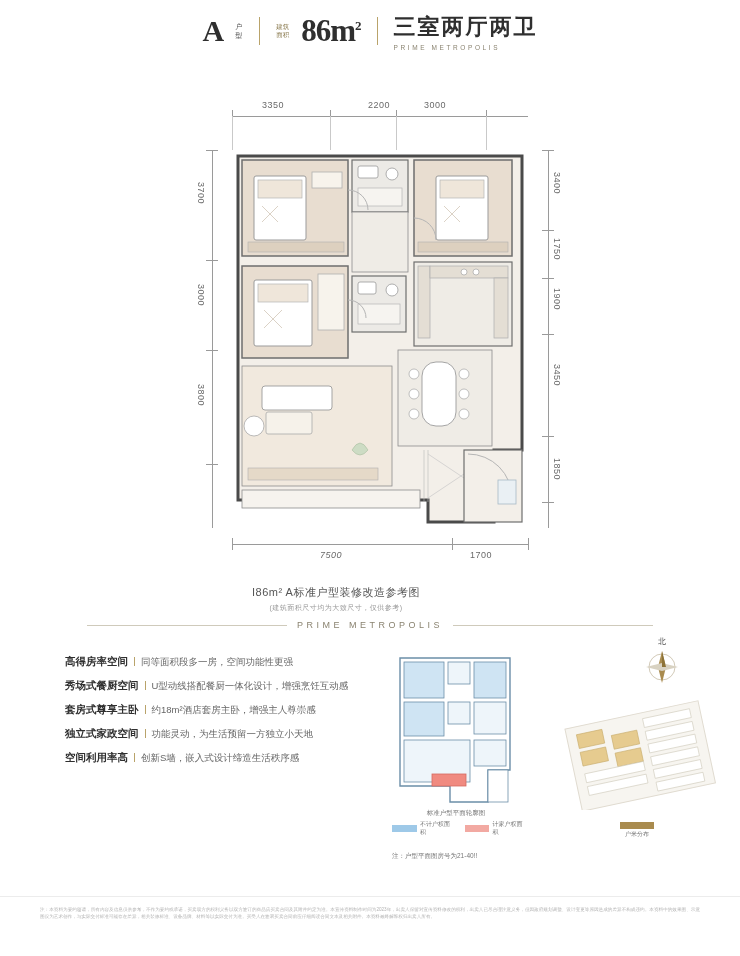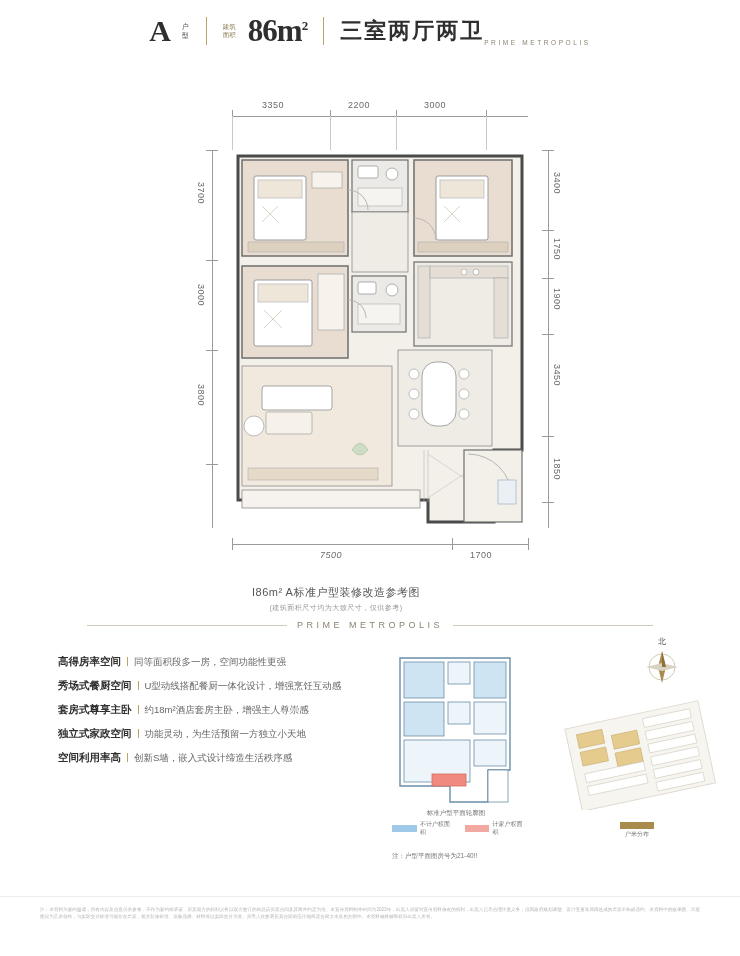--- a/index.html
+++ b/index.html
@@ -30,21 +30,21 @@
   .hdr-area-tag{
     font-size:6.5px;line-height:8px;color:#8a7a4e;
     display:flex;flex-direction:column;justify-content:center;
     margin-right:2px;
   }
   .hdr-area{
     font-size:31px;font-weight:bold;color:#2f2f2f;letter-spacing:-1px;
     font-family:"Liberation Serif", serif;
   }
   .hdr-area sup{font-size:13px;}
-  .hdr-right{display:flex;flex-direction:row;align-items:flex-end;}
+  .hdr-right{display:flex;flex-direction:column;align-items:flex-start;}
   .hdr-rooms{font-size:22px;font-weight:bold;color:#2f2f2f;letter-spacing:2px;}
   .hdr-brand{font-size:6.5px;letter-spacing:2.6px;color:#8a8370;margin-top:2px;}
 
   
   .plan-wrap{position:absolute;top:72px;left:0;width:740px;height:520px;}
   .dim-label{position:absolute;font-size:9px;color:#6a6a6a;letter-spacing:0.5px;}
   .dim-v{writing-mode:vertical-rl;text-orientation:mixed;}
   .dim-line{position:absolute;background:#9a9a9a;}
   .dim-line.h{height:1px;}
   .dim-line.v{width:1px;}
@@ -64,21 +64,21 @@
 
   .brand-rule{
     position:absolute;top:614px;left:0;width:740px;height:22px;
     display:flex;align-items:center;justify-content:center;gap:10px;
   }
   .brand-rule .ln{height:1px;width:200px;background:#cfcabb;}
   .brand-rule .txt{font-size:9px;letter-spacing:3.5px;color:#8a8370;}
 
   
   .features{position:absolute;top:655px;left:58px;width:330px;}
-  .feat{display:flex;align-items:baseline;margin-bottom:10px;font-size:10.5px;}
+  .feat{display:flex;align-items:baseline;margin-bottom:10px;font-size:10.5px;margin-left:7px;}
   .feat .k{color:#2f2f2f;font-weight:bold;white-space:nowrap;}
   .feat .bar{display:inline-block;width:1px;height:9px;background:#b9a36a;margin:0 6px;position:relative;top:1px;}
   .feat .v{color:#666;font-size:9.5px;}
 
   
   .mini{position:absolute;top:652px;left:392px;width:128px;height:155px;}
   .mini .cap{position:absolute;top:157px;left:0;width:128px;text-align:center;font-size:6.5px;color:#777;}
   .legend{position:absolute;top:820px;left:392px;width:135px;display:flex;gap:10px;font-size:6px;color:#777;}
   .legend .item{display:flex;align-items:center;gap:3px;}
   .legend .sw{width:26px;height:7px;display:inline-block;}
@@ -128,21 +128,21 @@
 </div>
 
 <div class="plan-wrap">
 
   <div class="dim-line h" style="left:232px;top:44px;width:296px;"></div>
   <div class="tick" style="left:232px;top:38px;width:1px;height:12px;"></div>
   <div class="tick" style="left:330px;top:38px;width:1px;height:12px;"></div>
   <div class="tick" style="left:396px;top:38px;width:1px;height:12px;"></div>
   <div class="tick" style="left:486px;top:38px;width:1px;height:12px;"></div>
   <div class="dim-label" style="left:262px;top:28px;">3350</div>
-  <div class="dim-label" style="left:348px;top:28px;text-align:right;">2200</div>
+  <div class="dim-label" style="left:368px;top:28px;text-align:right;">2200</div>
   <div class="dim-label" style="left:424px;top:28px;">3000</div>
 
   <div class="dim-line v" style="left:232px;top:44px;height:34px;background:#c9c9c9;"></div>
   <div class="dim-line v" style="left:330px;top:44px;height:34px;background:#c9c9c9;"></div>
   <div class="dim-line v" style="left:396px;top:44px;height:34px;background:#c9c9c9;"></div>
   <div class="dim-line v" style="left:486px;top:44px;height:34px;background:#c9c9c9;"></div>
 
   <div class="dim-line v" style="left:212px;top:78px;height:378px;"></div>
   <div class="tick" style="left:206px;top:78px;width:12px;height:1px;"></div>
   <div class="tick" style="left:206px;top:188px;width:12px;height:1px;"></div>

